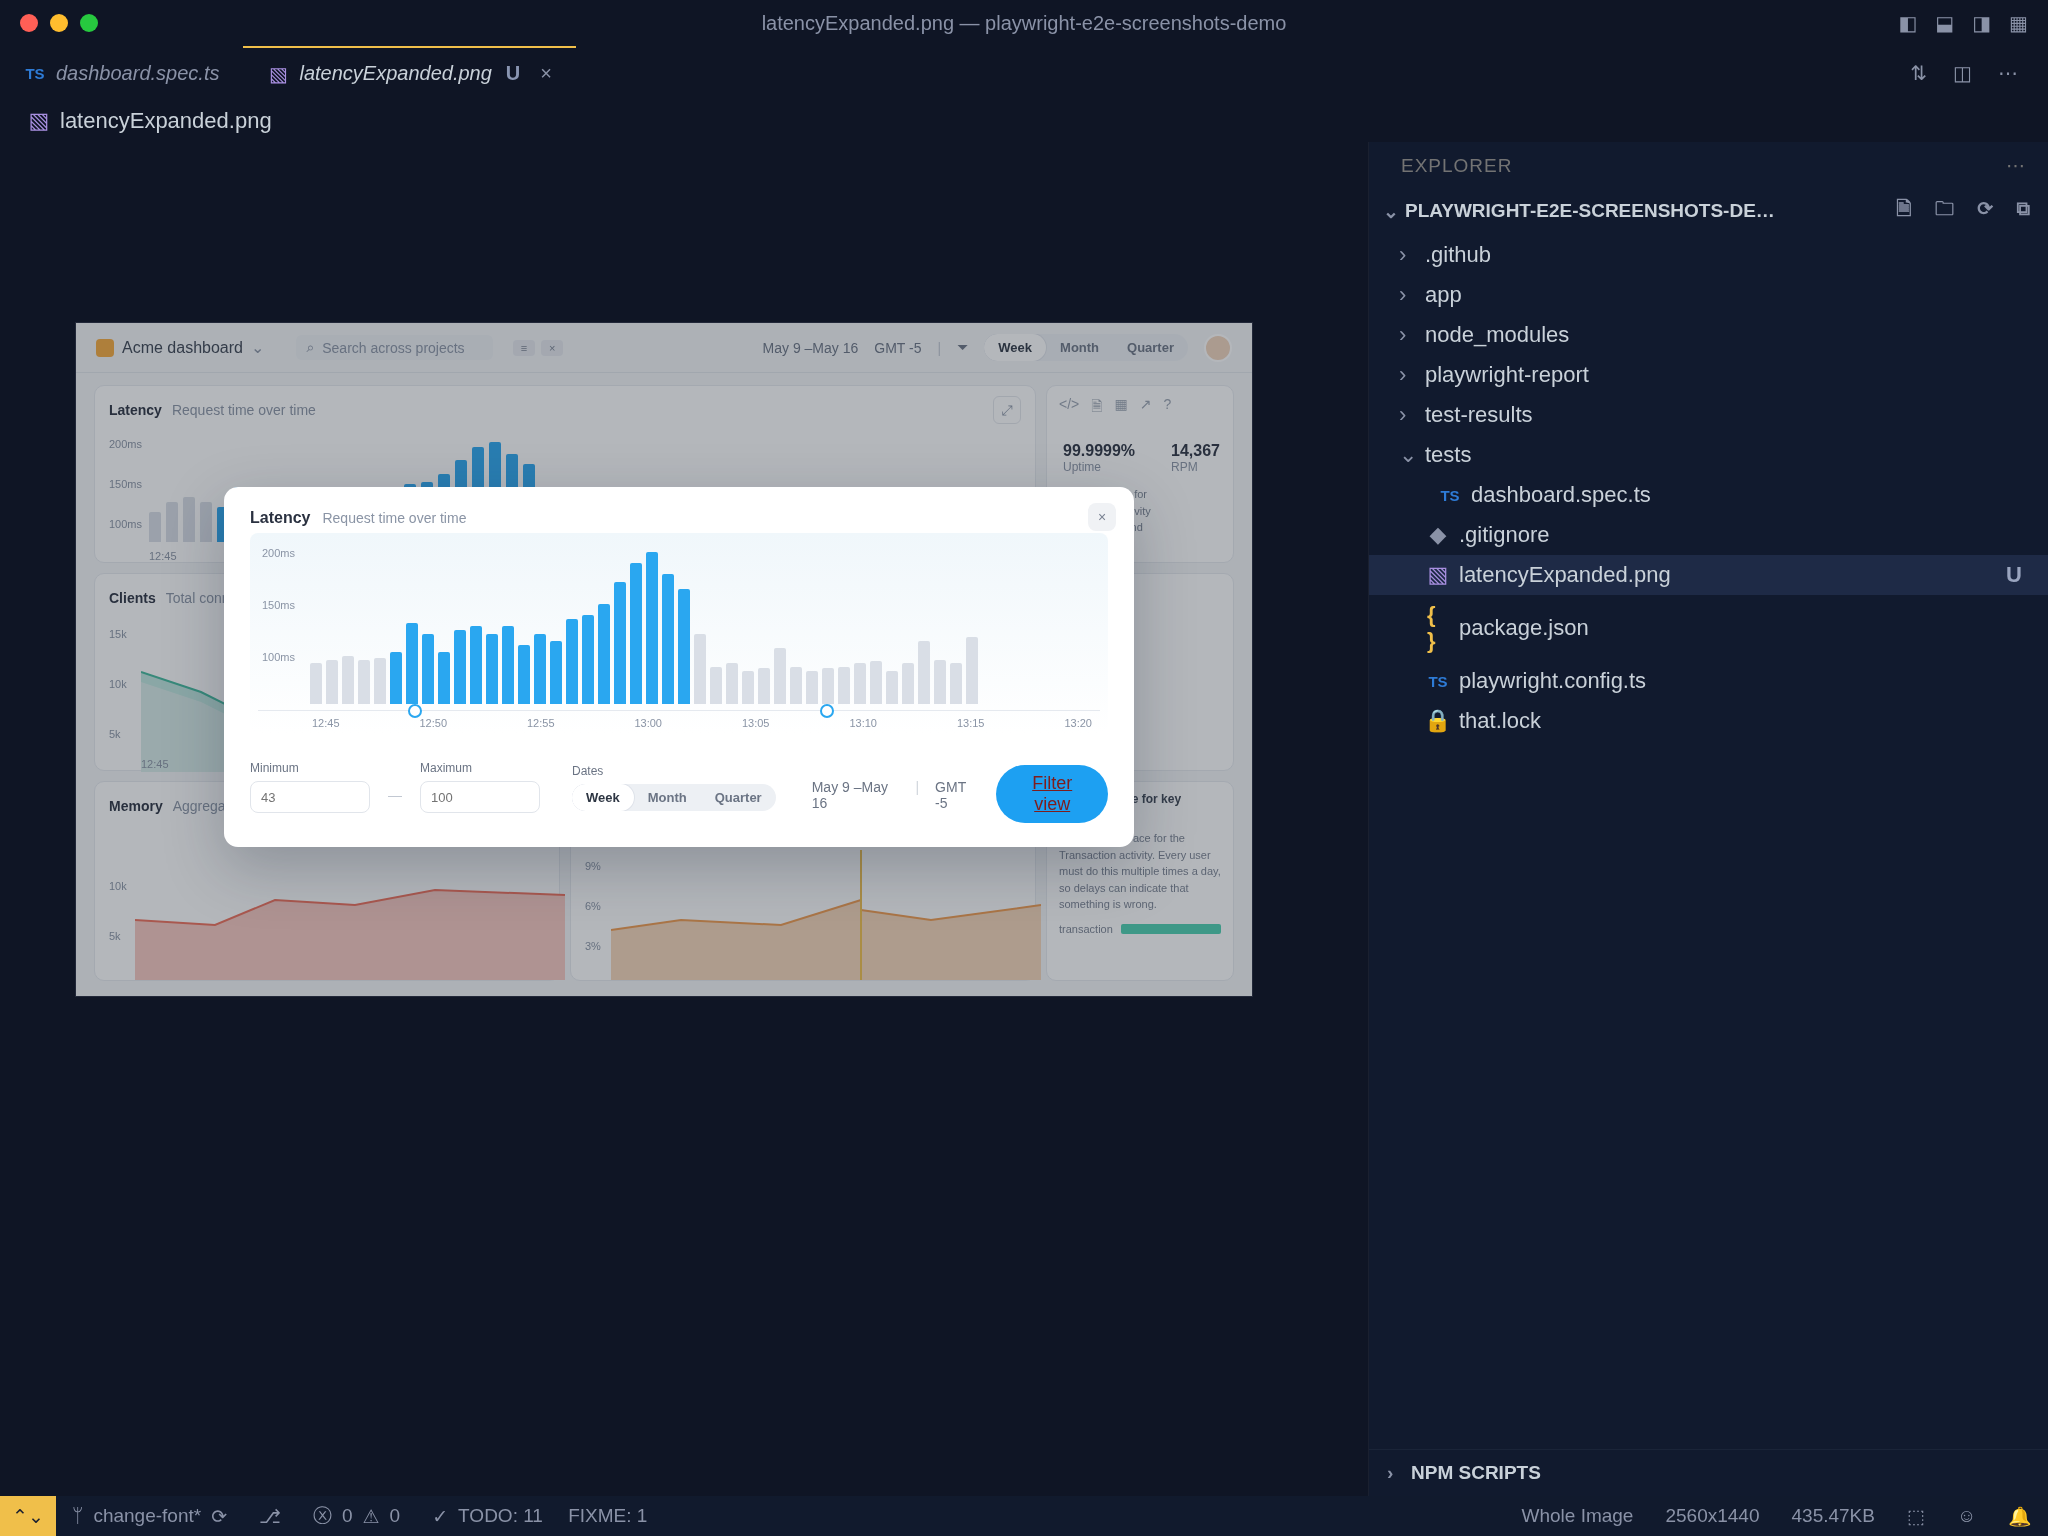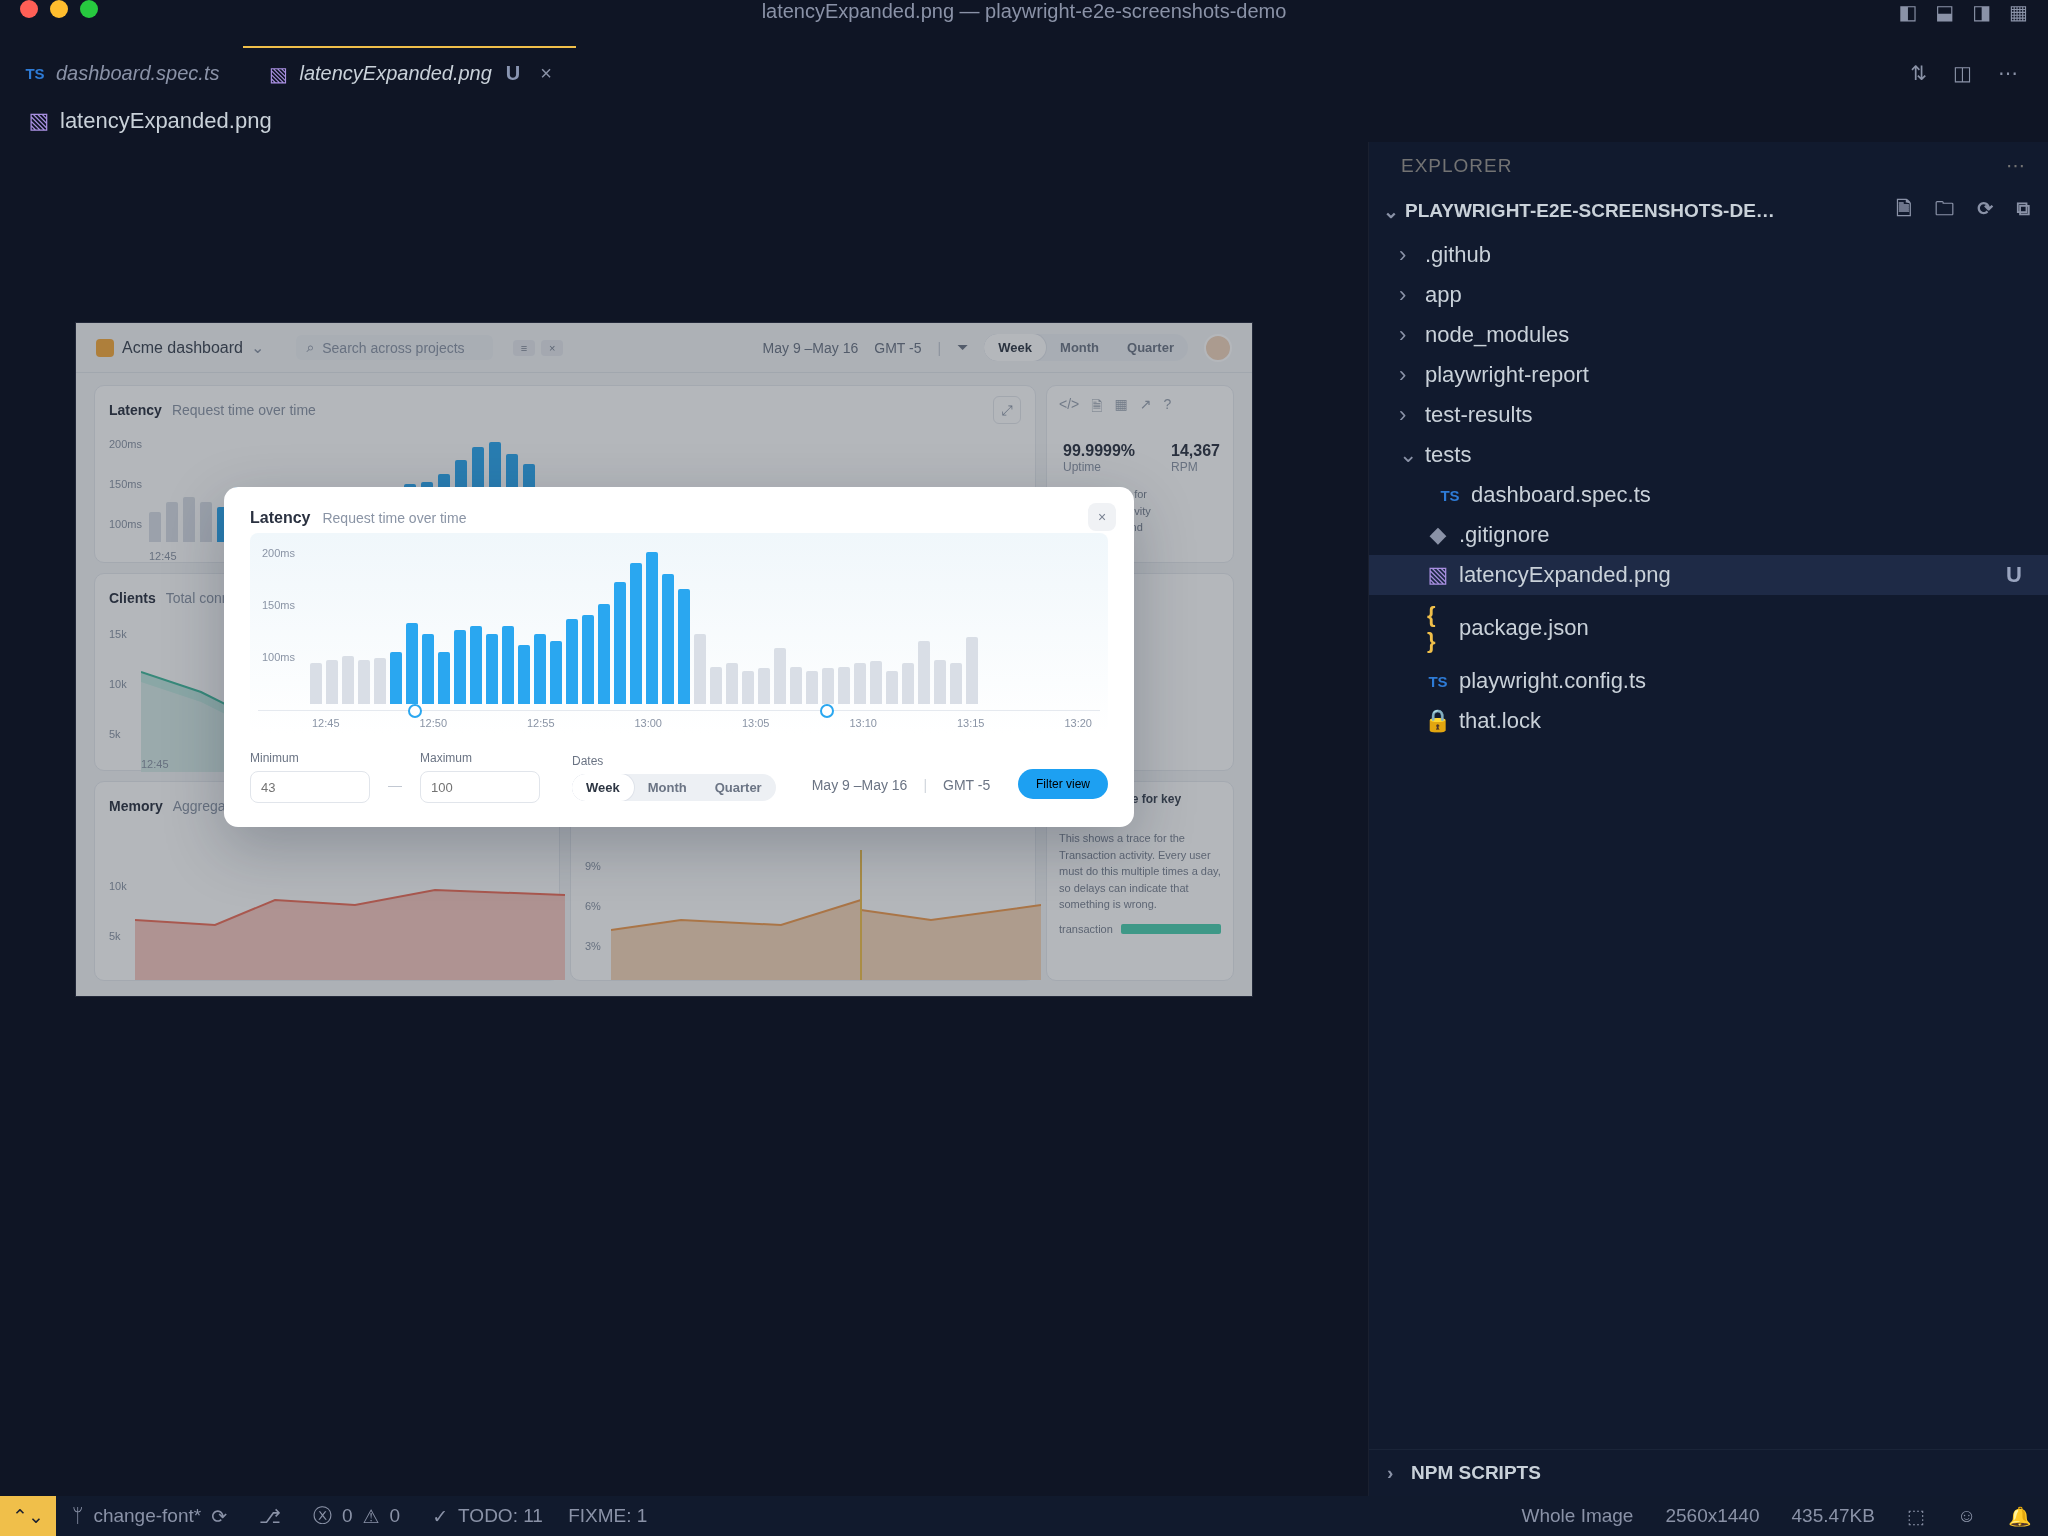--- a/index.html
+++ b/index.html
@@ -1,18 +1,18 @@
 <!DOCTYPE html>
 <html><head>
   <meta charset="utf-8">
   <style>
     * { margin:0; padding:0; box-sizing:border-box; font-family:-apple-system, BlinkMacSystemFont, "Segoe UI", sans-serif; }
     body { background:#0f1525; color:#c9d1d9; width:2048px; height:1536px; overflow:hidden; font-size:20px; }
     
-    .titlebar { height:46px; display:flex; background:#0f1525; padding:0 20px; position:relative; }
+    .titlebar { height:46px; display:flex; align-items:center; background:#0f1525; padding:0 20px; position:relative; }
     .traffic { display:flex; gap:12px; }
     .traffic div { width:18px; height:18px; border-radius:50%; }
     .tl-close{background:#ff5f56;} .tl-min{background:#ffbd2e;} .tl-max{background:#27c93f;}
     .title-text { position:absolute; left:50%; transform:translateX(-50%); color:#8a92a7; font-size:20px; }
     .title-icons { margin-left:auto; display:flex; gap:18px; color:#8a92a7; }
     
     .tabstrip { height:54px; display:flex; align-items:stretch; background:#0f1525; border-bottom:1px solid #0f1525; }
     .tab { display:flex; align-items:center; gap:10px; padding:0 24px; color:#8a92a7; cursor:pointer; border-top:2px solid transparent; }
     .tab.active { background:#0f1525; color:#c9d1d9; border-top:2px solid #f0bf4a; }
     .tab .fn { white-space:nowrap; font-style:italic; }
@@ -77,21 +77,21 @@
     .bar { width:12px; border-radius:2px 2px 0 0; }
     .bar.active { background:#2aa7f0; }
     .bar.dim { background:#d9dee6; }
     .slider-dots { position:absolute; bottom:-1px; left:0; right:0; pointer-events:none; }
     .sd { position:absolute; width:14px; height:14px; background:#fff; border:2px solid #2aa7f0; border-radius:50%; bottom:-7px; }
     .xticks { display:flex; justify-content:space-between; padding:6px 8px 0 54px; font-size:11px; color:#8a94a5; }
     .controls { display:flex; align-items:center; gap:18px; padding-top:18px; }
     .fld { display:flex; flex-direction:column; gap:6px; font-size:12px; color:#6b7484; }
     .inpt { width:120px; height:32px; border:1px solid #e1e5eb; border-radius:8px; padding:0 10px; font-size:13px; color:#737373; background:#fff; }
     .dash { color:#c2c8d2; padding-top:16px; }
-    .btn-primary { background:#1da0f2; color:#000000; border:none; padding:8px 18px; border-radius:999px; font-size:12px; }
+    .btn-primary { background:#1da0f2; color:#7f1d1d; border:none; padding:8px 18px; border-radius:999px; font-size:18px;text-decoration:underline; }
     .shot svg.area { position:absolute; left:0; bottom:0; }
     .legend { position:absolute; right:8px; top:8px; font-size:10px; color:#7a8292; }
     .legend div { display:flex; align-items:center; gap:4px; padding:1px 0; }
     .ld { width:8px; height:8px; border-radius:50%; }
     .ts-ico{color:#2e7bd6;font-weight:700;font-size:15px;}
     .img-ico{color:#a88fe0;}
     .json-ico{color:#f0bf4a;font-weight:700;}
     .git-ico{color:#8a92a7;}
     .lock-ico{color:#6da0e0;}
   </style>

